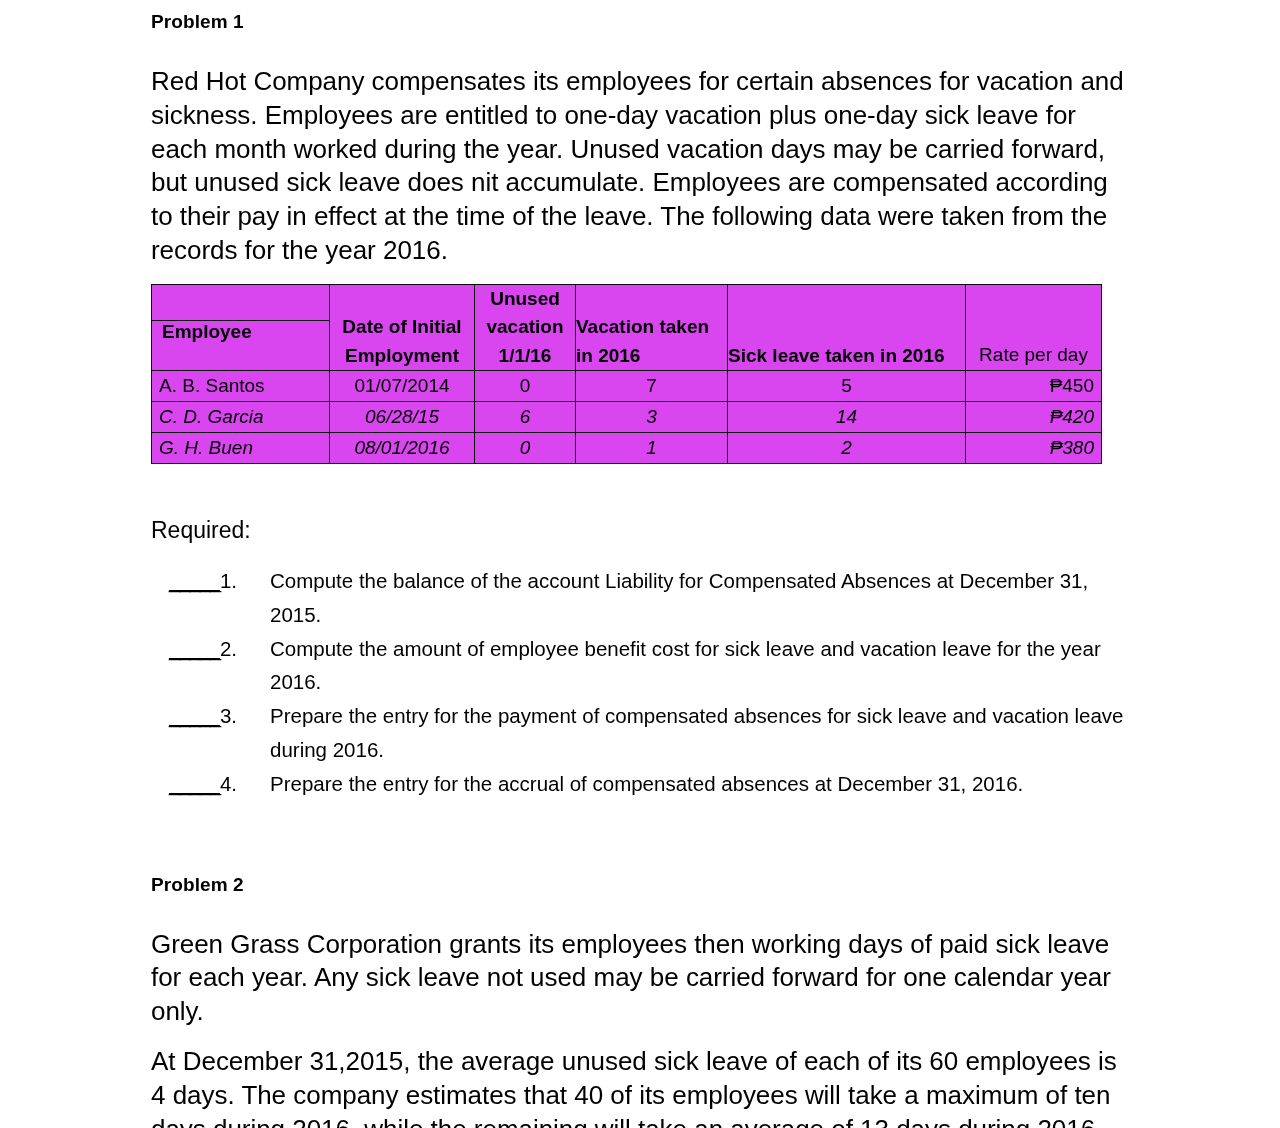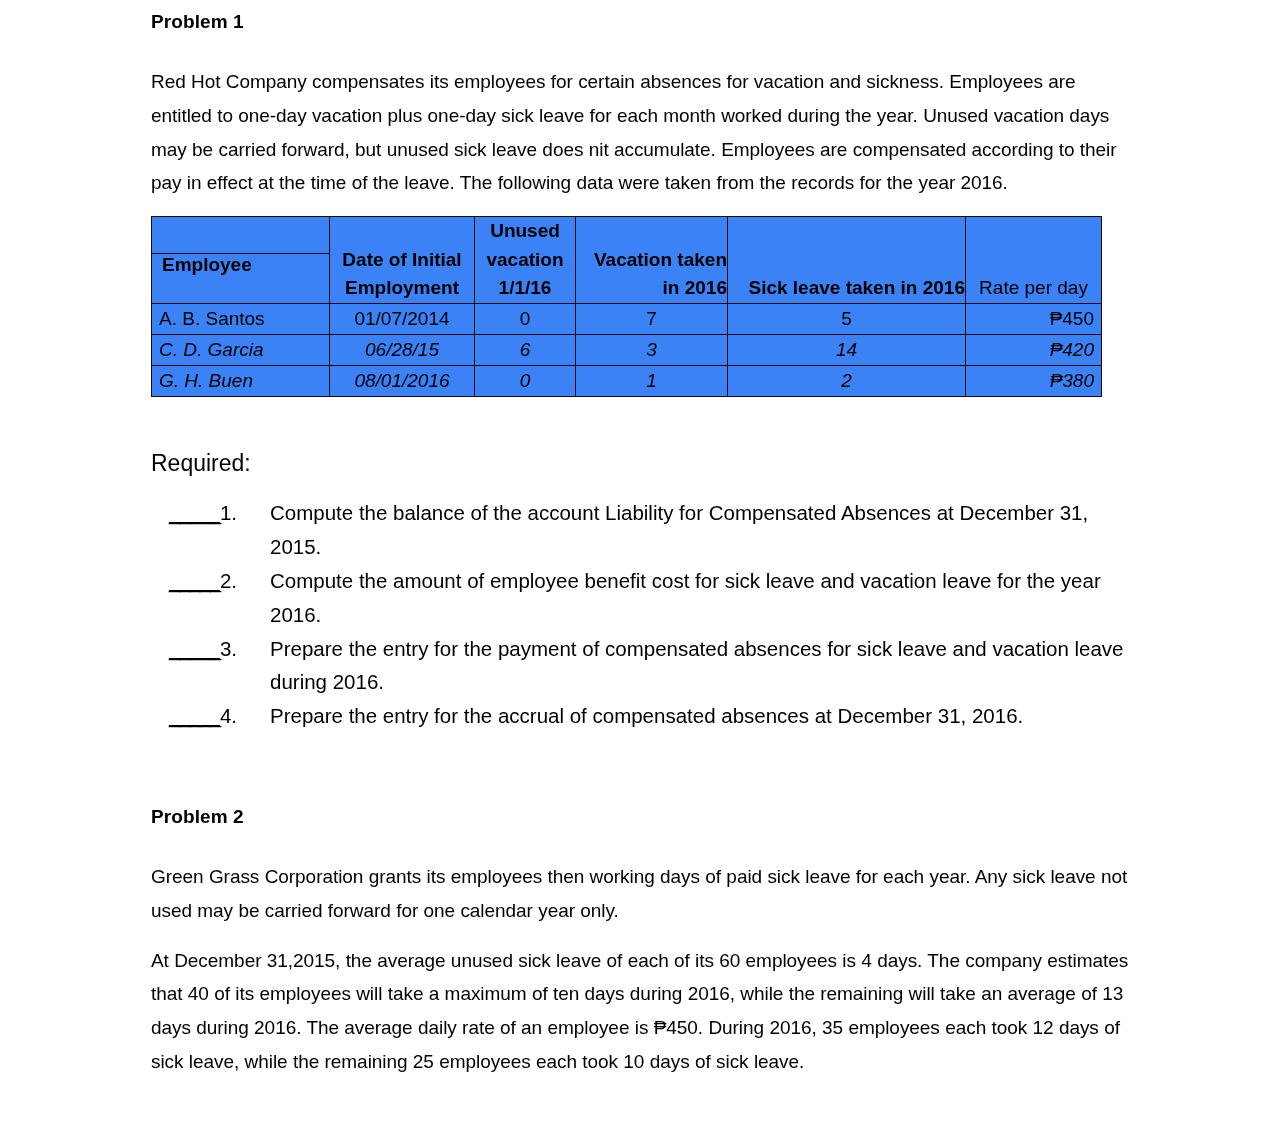--- a/index.html
+++ b/index.html
@@ -35,59 +35,59 @@
   .problem-heading {
     font-size: 19px;
     font-weight: bold;
     line-height: 1.0;
     margin: 0;
     letter-spacing: 0.1px;
   }
 
   
   .para {
-    font-size: 19px;
+    font-size: 26px;
     line-height: 33.8px;
     margin: 0;
     text-align: left;
     letter-spacing: -0.05px;
     word-spacing: 0.1px;
   }
 
   
   .data-table {
     border-collapse: collapse;
     table-layout: fixed;
     font-size: 19px;
     width: 950px;
     margin: 0;
   }
   .data-table td {
     border: 1px solid #0a0a0a;
     padding: 0;
     vertical-align: bottom;
-    background: #3b82f6;
+    background: #d946ef;
   }
 
   
   .col-emp      { width: 178px; }
   .col-date     { width: 145px; }
   .col-unused   { width: 101px; }
   .col-vac      { width: 152px; }
   .col-sick     { width: 238px; }
   .col-rate     { width: 136px; }
 
   
   .hd {
     font-weight: bold;
     line-height: 28.5px;
     padding: 0 7px 3px 7px;
   }
   .hd-center  { text-align: center; }
-  .hd-left    { text-align: right; vertical-align: middle; padding-bottom: 0; }
+  .hd-left    { text-align: left; vertical-align: middle; padding-bottom: 0; }
   .hd-regular { font-weight: normal; text-align: center; line-height: 30px; }
 
   
   .cell-blank-stub {
     height: 29px;
     border-bottom: 1px solid #0a0a0a;
   }
   .cell-employee {
     border-top: none;
     text-align: left;

